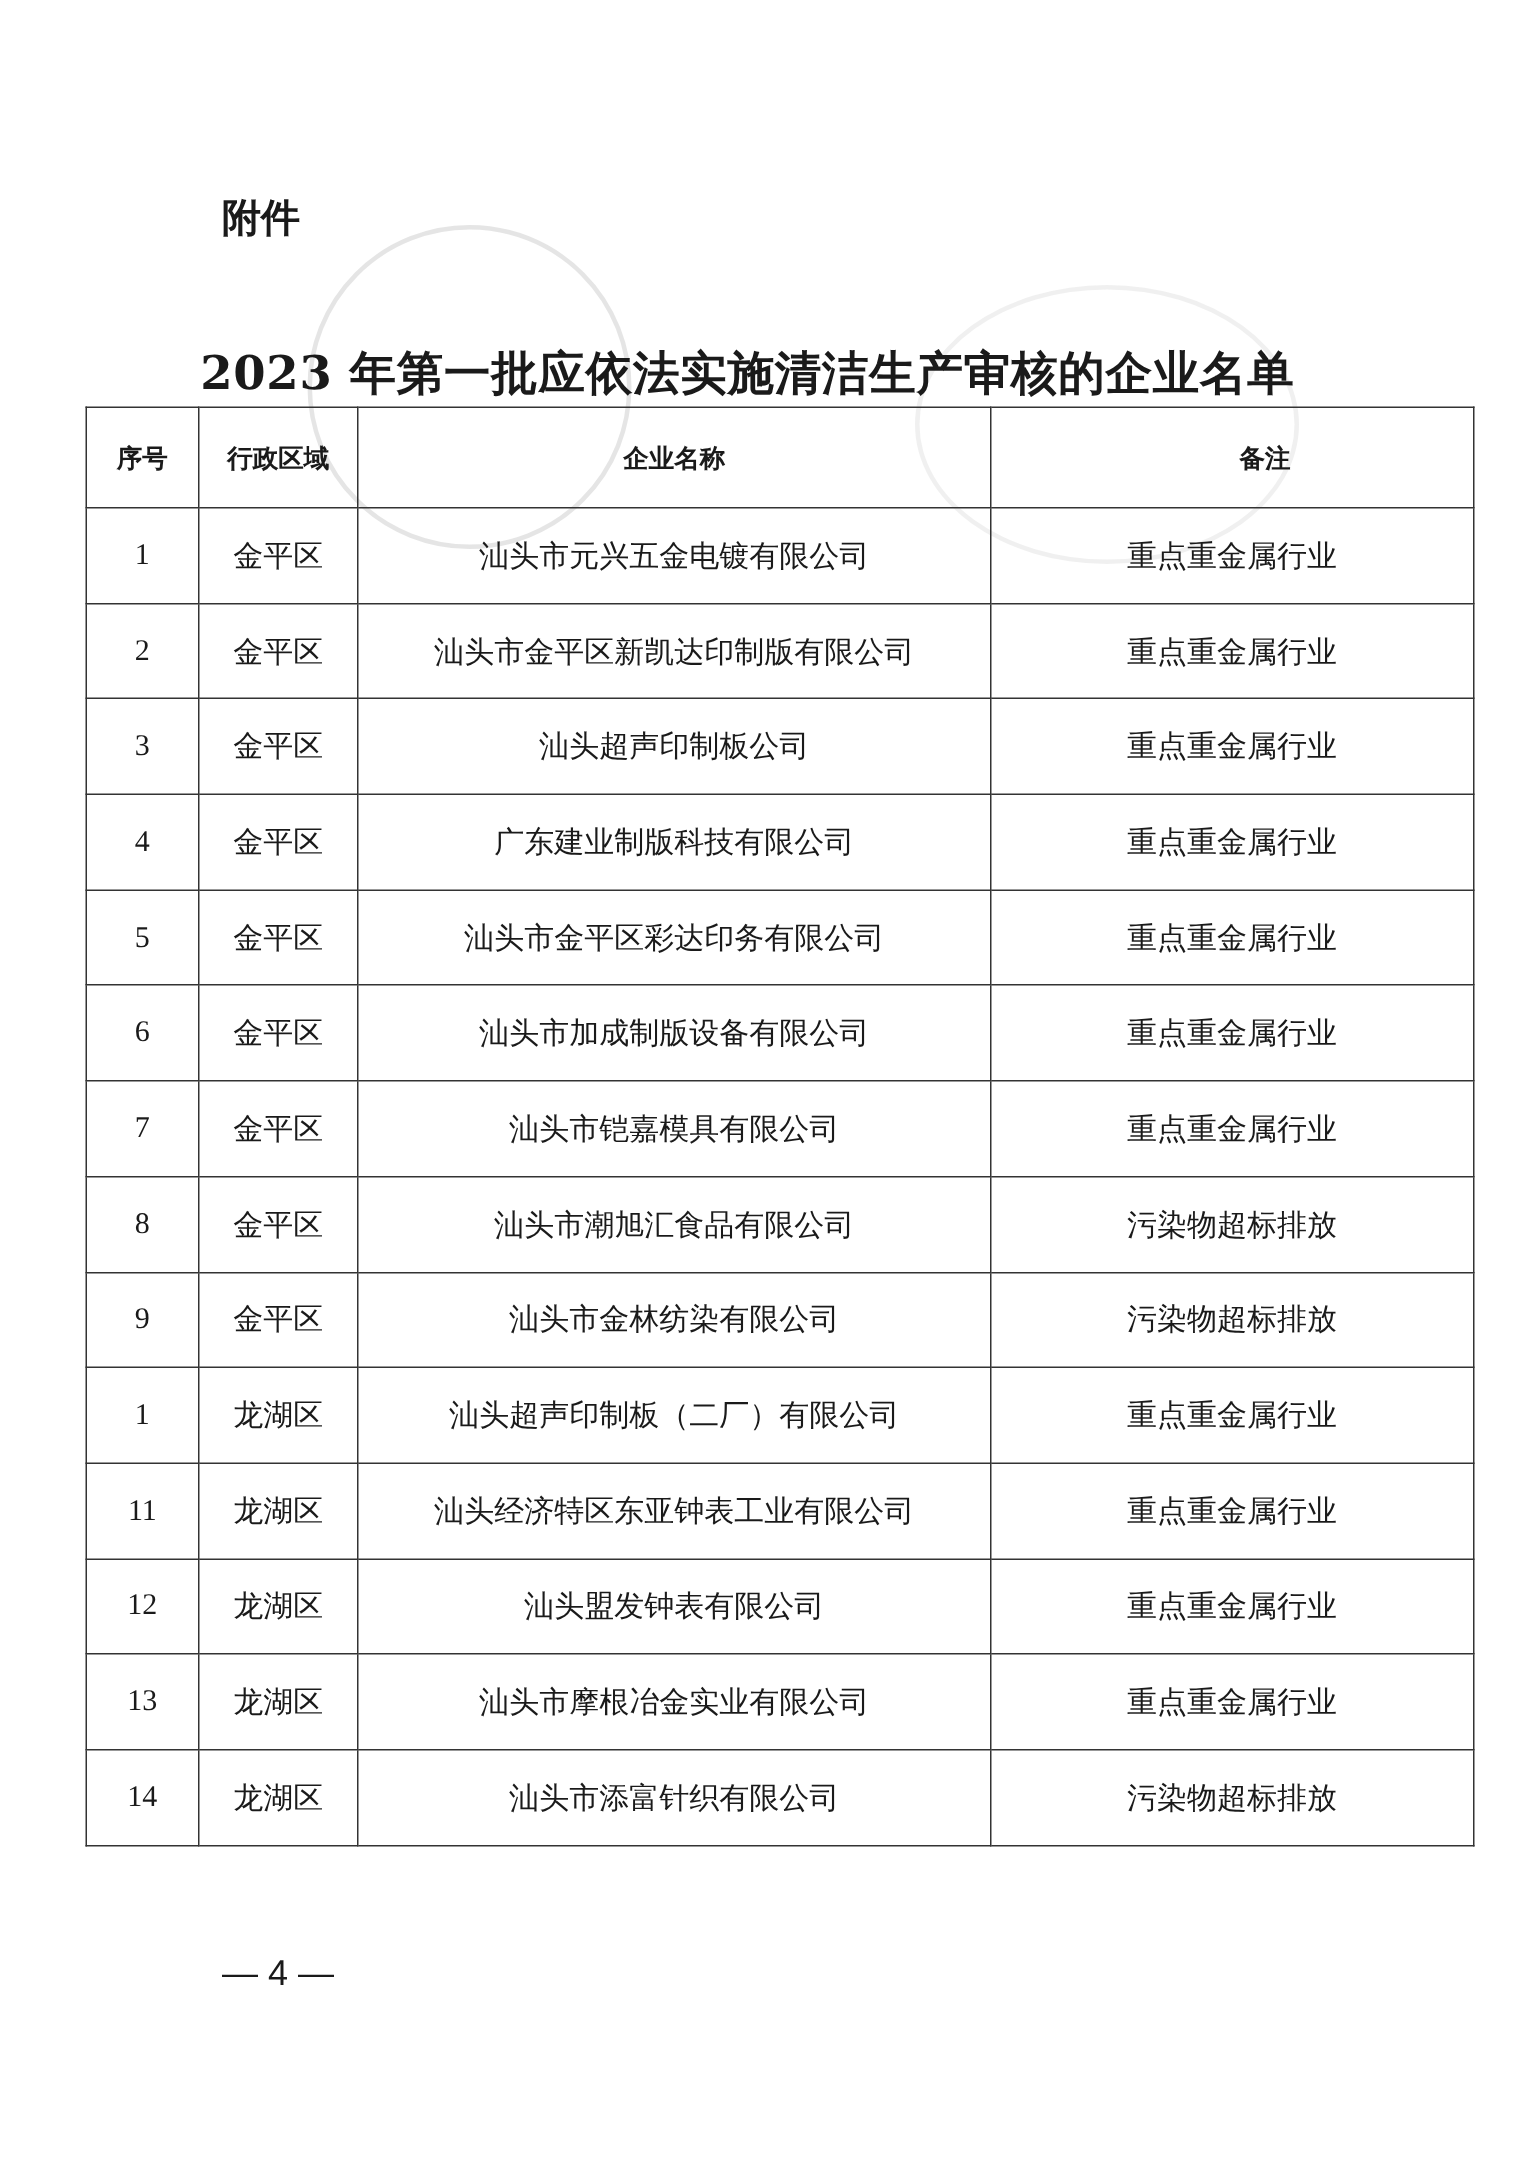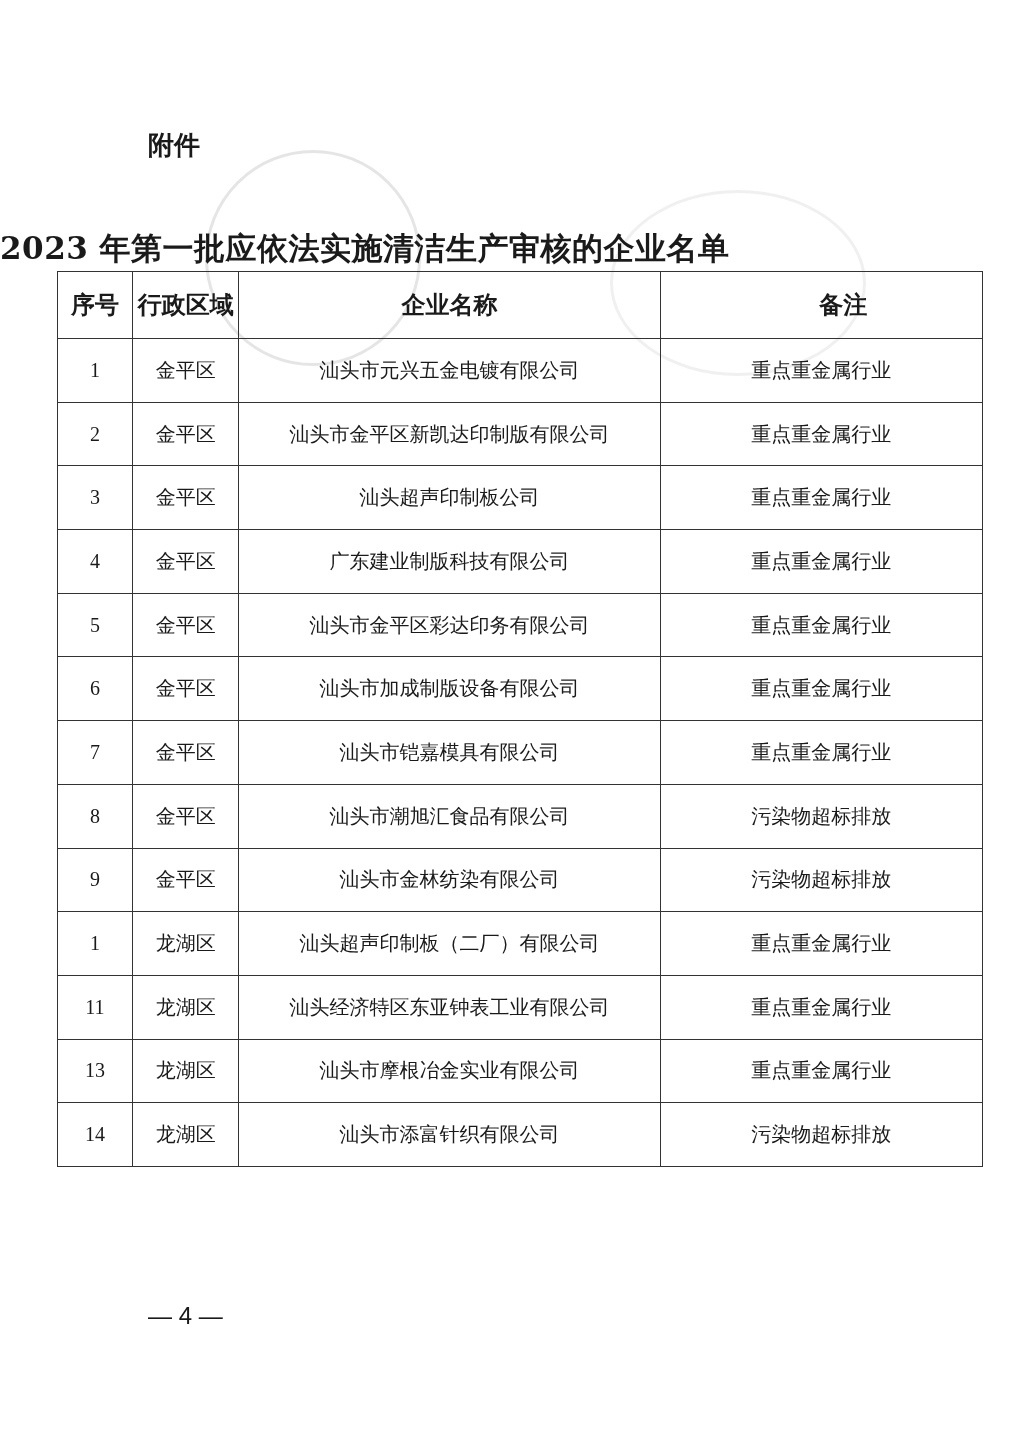--- a/index.html
+++ b/index.html
@@ -2,24 +2,24 @@
 <html><head>
   <meta charset="utf-8">
   <style>
     html, body { margin:0; padding:0; background:#ffffff; }
     body { width:1024px; height:1448px; position:relative; overflow:hidden;
            font-family:"DejaVu Serif", "Liberation Serif", serif; color:#1a1a1a; }
     .stamp { position:absolute; border:3px solid rgba(150,150,150,0.25); border-radius:50%; }
     .stamp1 { left:205px; top:150px; width:210px; height:210px; }
     .stamp2 { left:610px; top:190px; width:250px; height:180px; border-color:rgba(170,170,170,0.18); }
     .attach { position:absolute; left:148px; top:128px; font-size:26px; font-family:"DejaVu Sans", sans-serif; font-weight:bold; }
-    .title { position:absolute; left:0; width:847px; top:228px; text-align:left; font-size:31px; font-weight:bold; letter-spacing:0.5px; }
+    .title { position:absolute; left:16px; width:847px; top:228px; text-align:right; font-size:31px; font-weight:bold; letter-spacing:0.5px; }
     table { position:absolute; left:57px; top:271px; width:926px; border-collapse:collapse; }
     td, th { border:1.5px solid #333; text-align:center; padding:0; }
-    th { height:66px; font-size:24px; font-weight:bold; font-family:Liberation Mono, monospace; }
+    th { height:66px; font-size:17px; font-weight:bold; font-family:Liberation Mono, monospace; }
     td { height:62.7px; font-size:20px; font-family:"DejaVu Sans", sans-serif; }
     td.num { font-family:"Liberation Serif", serif; font-size:20px; }
     .c1 { width:76px; } .c2 { width:109px; } .c3 { width:436px; } .c4 { width:288px;padding-left:44px; }
     .pagenum { position:absolute; left:148px; top:1302px; font-size:24px; font-family:"Liberation Sans", sans-serif; }
   </style>
 </head>
 <body>
 
 <div class="stamp stamp1"></div>
 <div class="stamp stamp2"></div>
@@ -97,20 +97,26 @@
         <td>汕头超声印制板（二厂）有限公司</td>
         <td>重点重金属行业</td>
       </tr>
       <tr>
         <td class="num">11</td>
         <td>龙湖区</td>
         <td>汕头经济特区东亚钟表工业有限公司</td>
         <td>重点重金属行业</td>
       </tr>
       <tr>
+        <td class="num">12</td>
+        <td>龙湖区</td>
+        <td>汕头盟发钟表有限公司</td>
+        <td>重点重金属行业</td>
+      </tr>
+      <tr>
         <td class="num">13</td>
         <td>龙湖区</td>
         <td>汕头市摩根冶金实业有限公司</td>
         <td>重点重金属行业</td>
       </tr>
       <tr>
         <td class="num">14</td>
         <td>龙湖区</td>
         <td>汕头市添富针织有限公司</td>
         <td>污染物超标排放</td>

